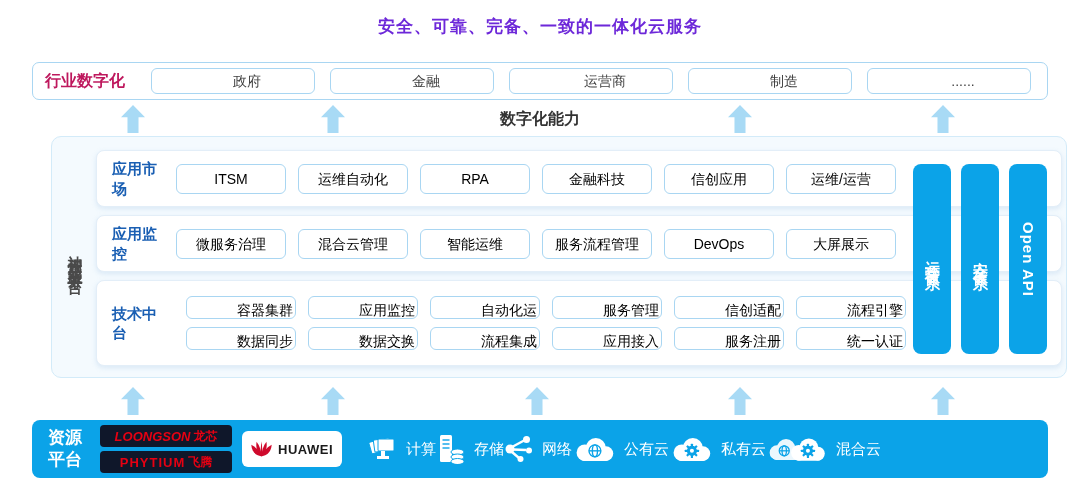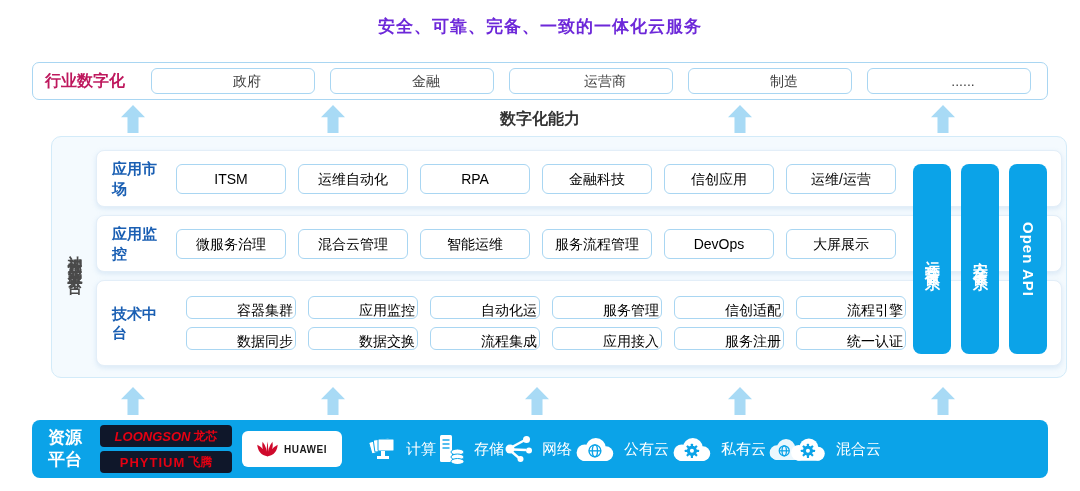--- a/index.html
+++ b/index.html
@@ -57,21 +57,21 @@
                 border-radius:8px;box-sizing:border-box;display:flex;align-items:center;padding:0 16px;}
   .res-label{flex:none;width:38px;font-size:17px;font-weight:bold;color:#fff;line-height:1.3;}
   .vendor-col{flex:none;margin-left:14px;display:flex;flex-direction:column;gap:4px;}
   .vendor-box{width:132px;height:22px;background:#0f172a;border-radius:4px;
               display:flex;align-items:center;justify-content:center;gap:3px;}
   .loongson-en{font-style:italic;font-weight:bold;color:#e60012;font-size:13px;}
   .vendor-cn{font-weight:bold;color:#e60012;font-size:12px;}
   .phytium-en{font-weight:bold;color:#e60012;font-size:13px;letter-spacing:1px;}
   .huawei-box{flex:none;margin-left:10px;width:100px;height:36px;background:#fff;border-radius:6px;
               display:flex;align-items:center;justify-content:center;gap:6px;}
-  .huawei-text{font-weight:bold;color:#1a1a1a;font-size:10px;letter-spacing:.5px;}
+  .huawei-text{font-weight:bold;color:#1a1a1a;font-size:13px;letter-spacing:.5px;}
   .res-items{flex:1;display:flex;align-items:center;justify-content:flex-start;
              margin-left:26px;padding-right:4px;}
   .res-item{display:flex;align-items:center;gap:8px;color:#fff;font-size:15px;}
   .res-item svg{display:block;}
 </style>
 </head>
 <body>
 
 <div class="stage">
 

